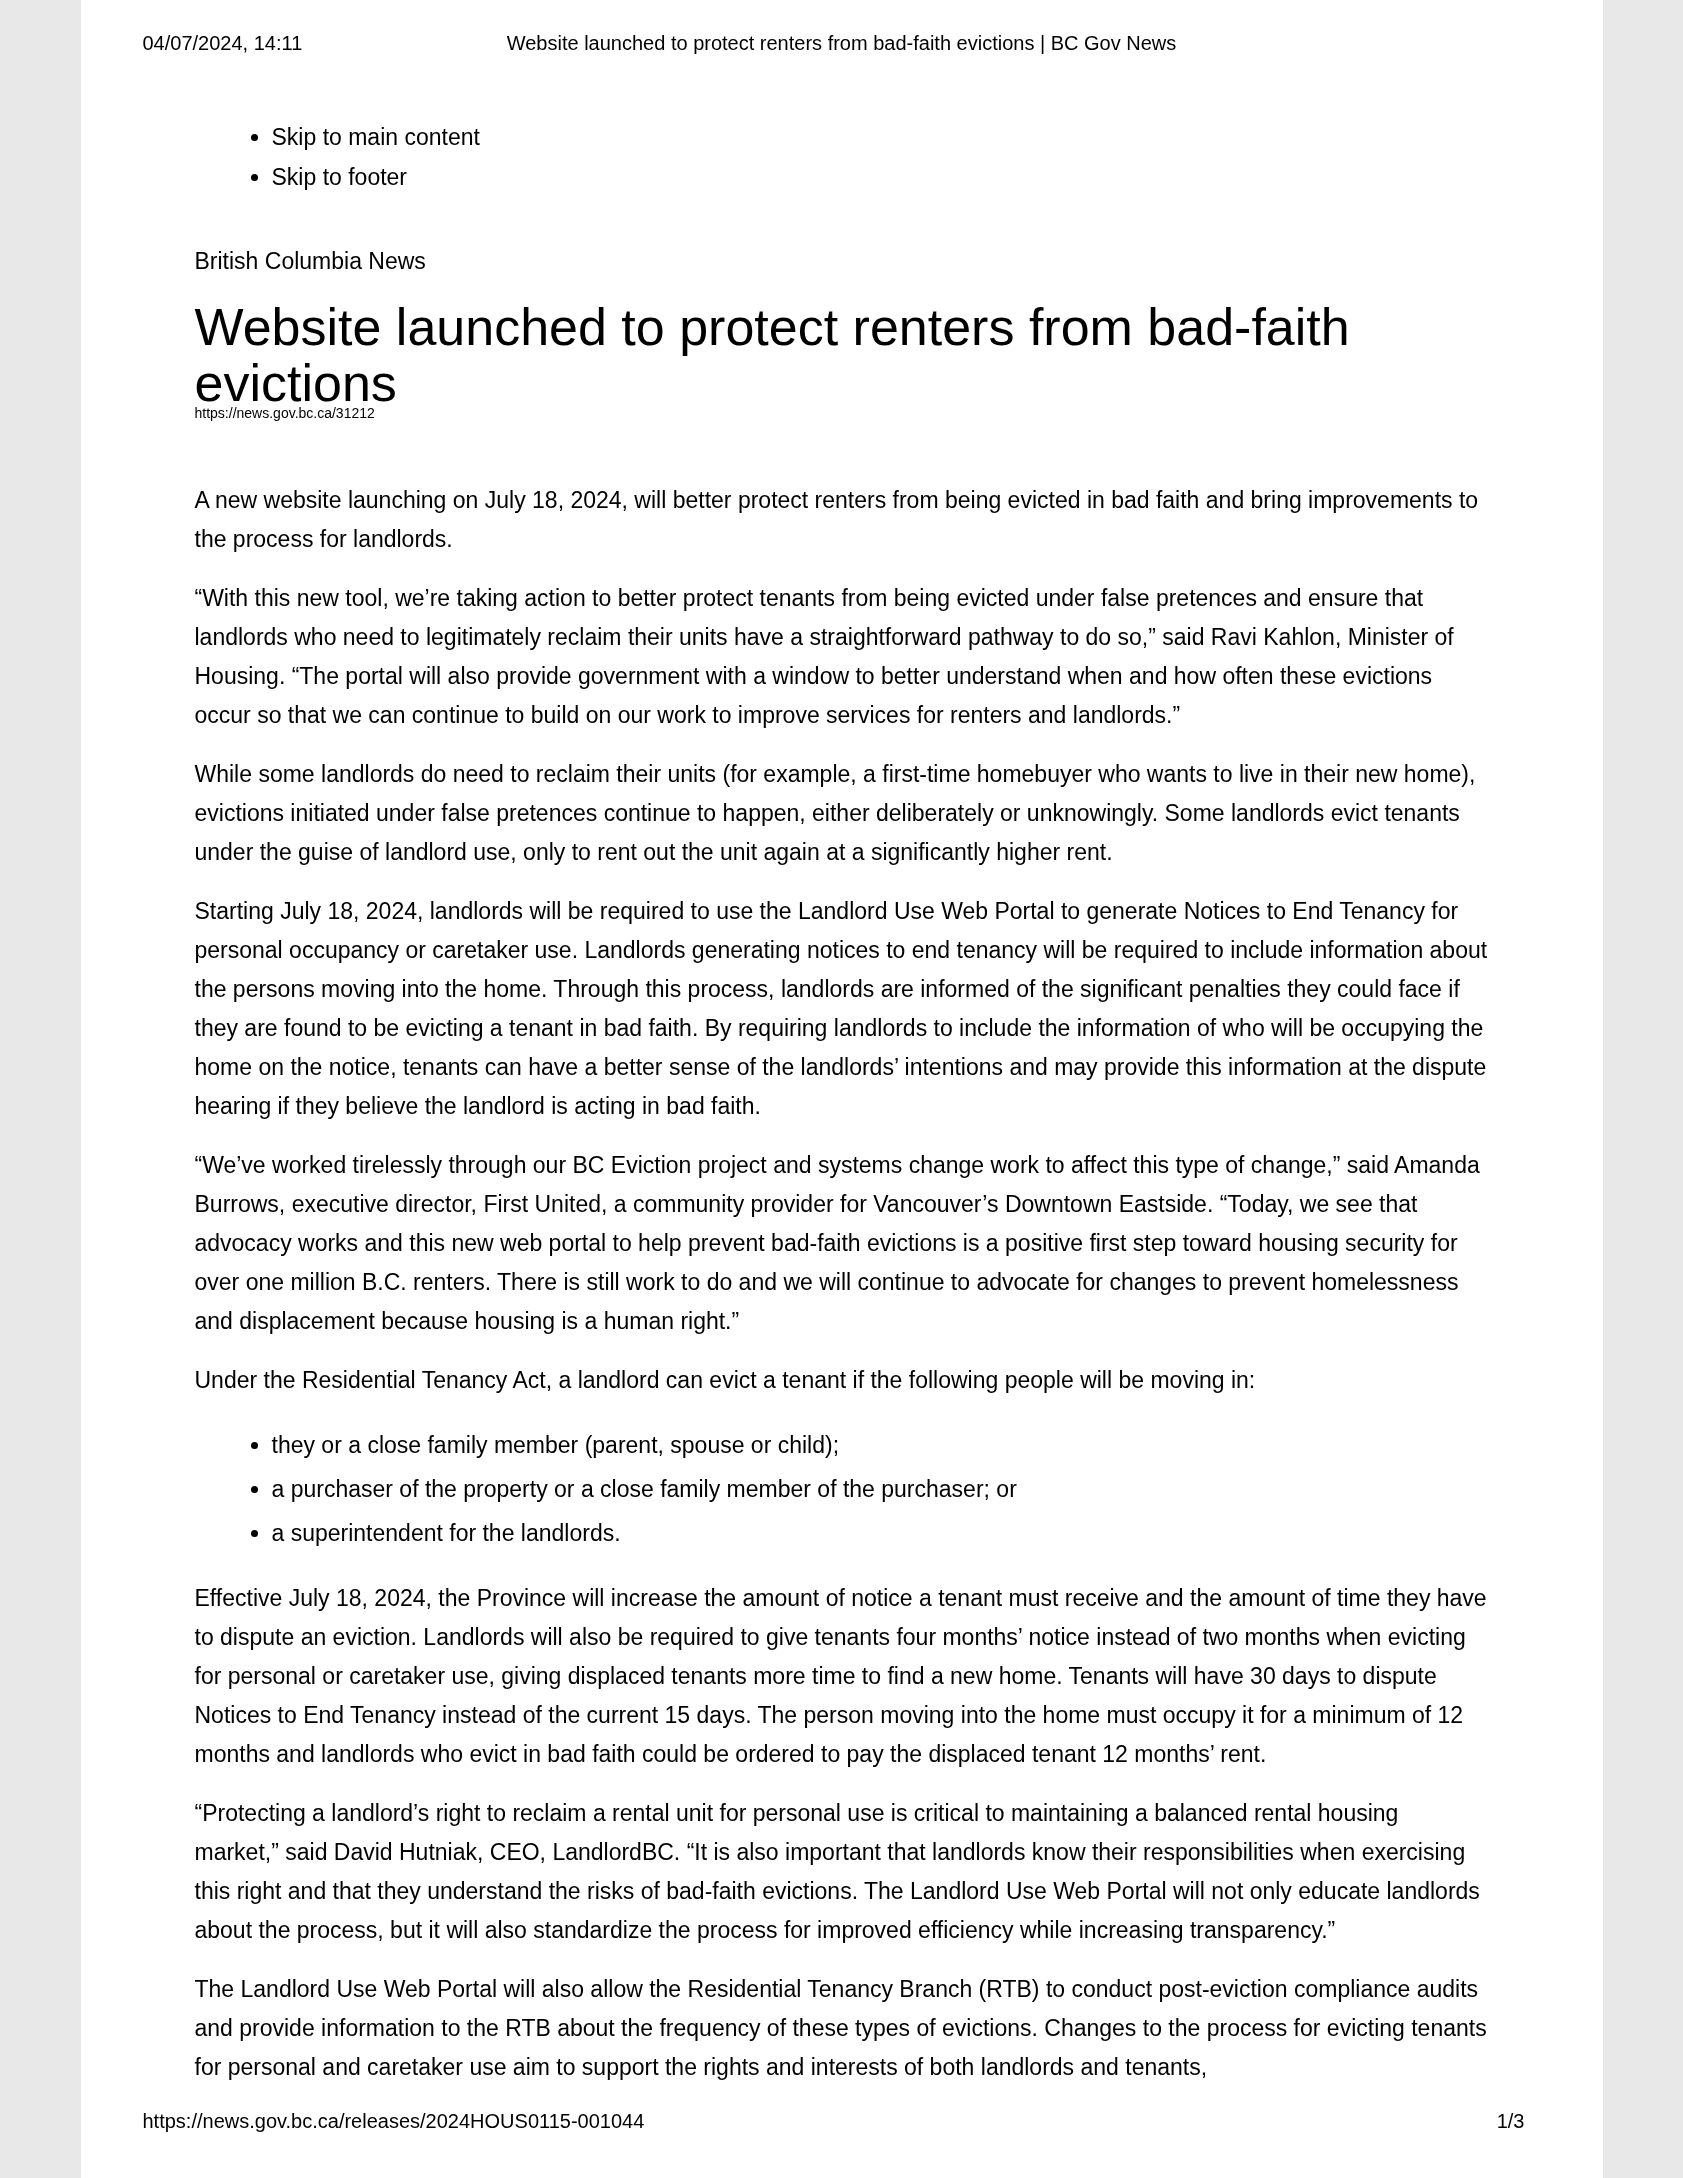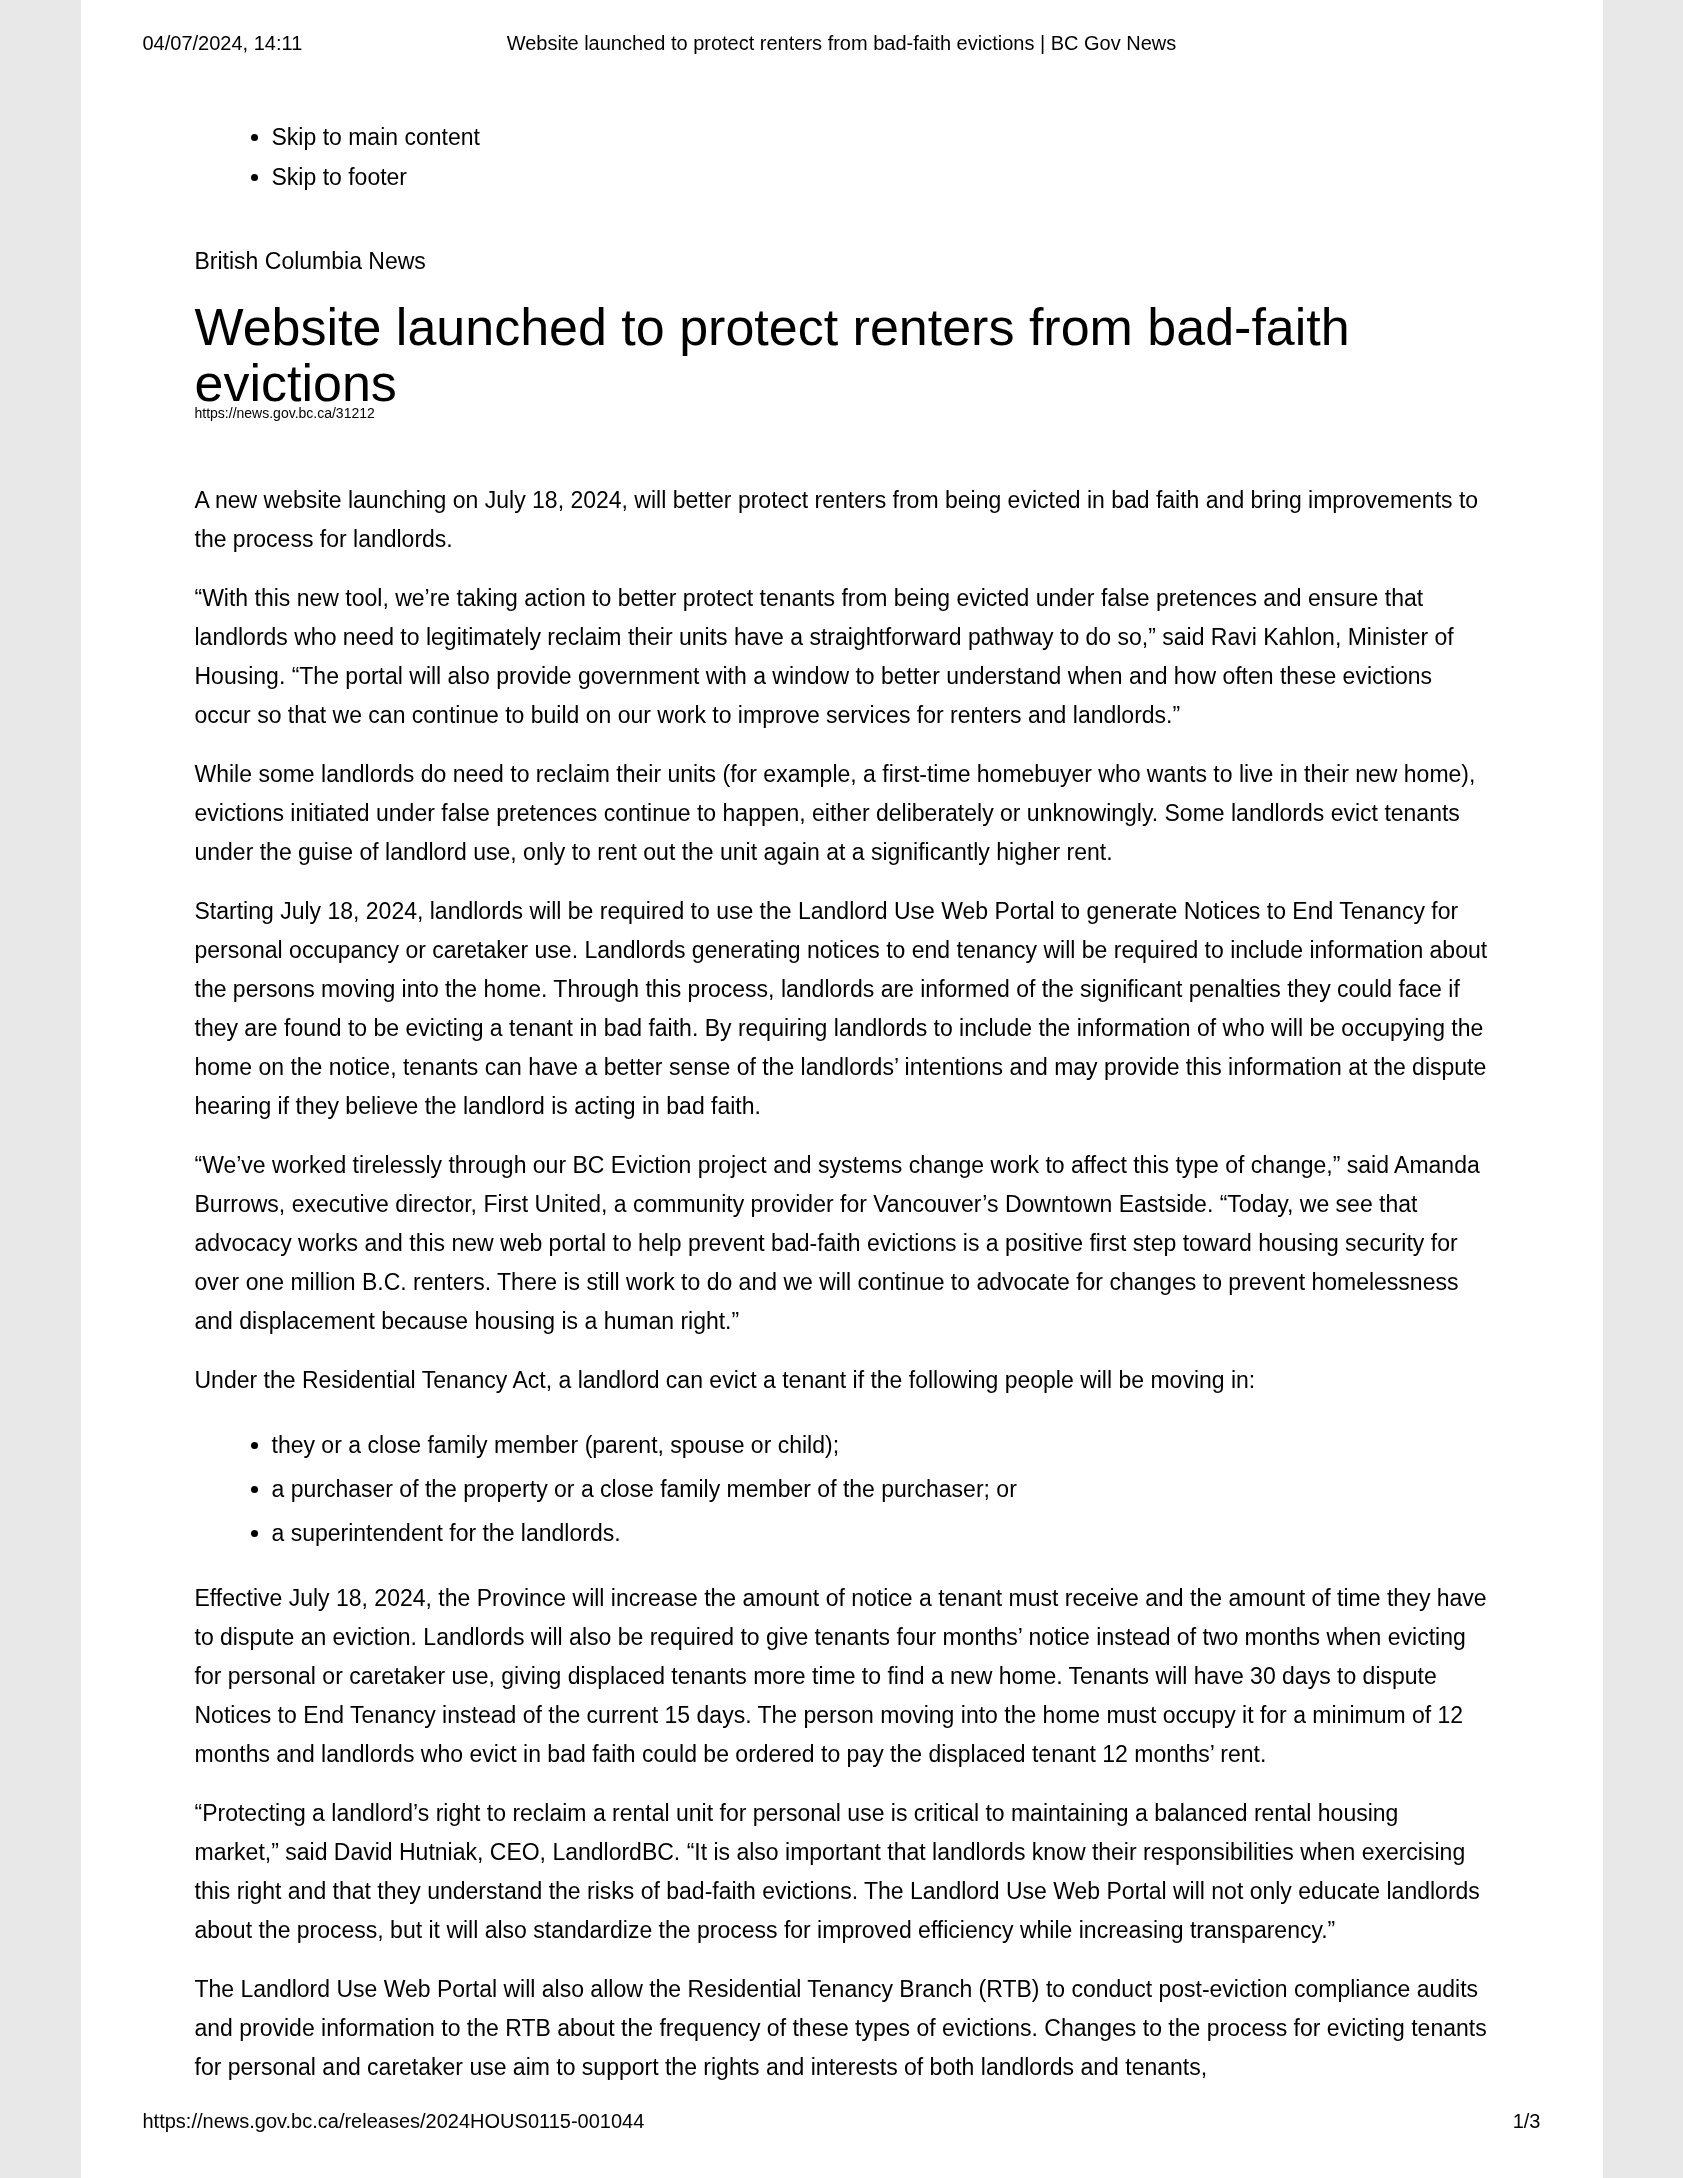--- a/index.html
+++ b/index.html
@@ -27,21 +27,21 @@
     position: absolute;
     top: 0;
     left: 50%;
     transform: translateX(-50%);
     white-space: nowrap;
   }
   .print-footer {
     position: absolute;
     top: 2109px;
     left: 62px;
-    right: 62px;
+    right: 78px;
     font-size: 20px;
     line-height: 24px;
     display: flex;
     justify-content: space-between;
     align-items: flex-start;
   }
 
   
   .content { padding: 117px 114px 0 114px; }
 

